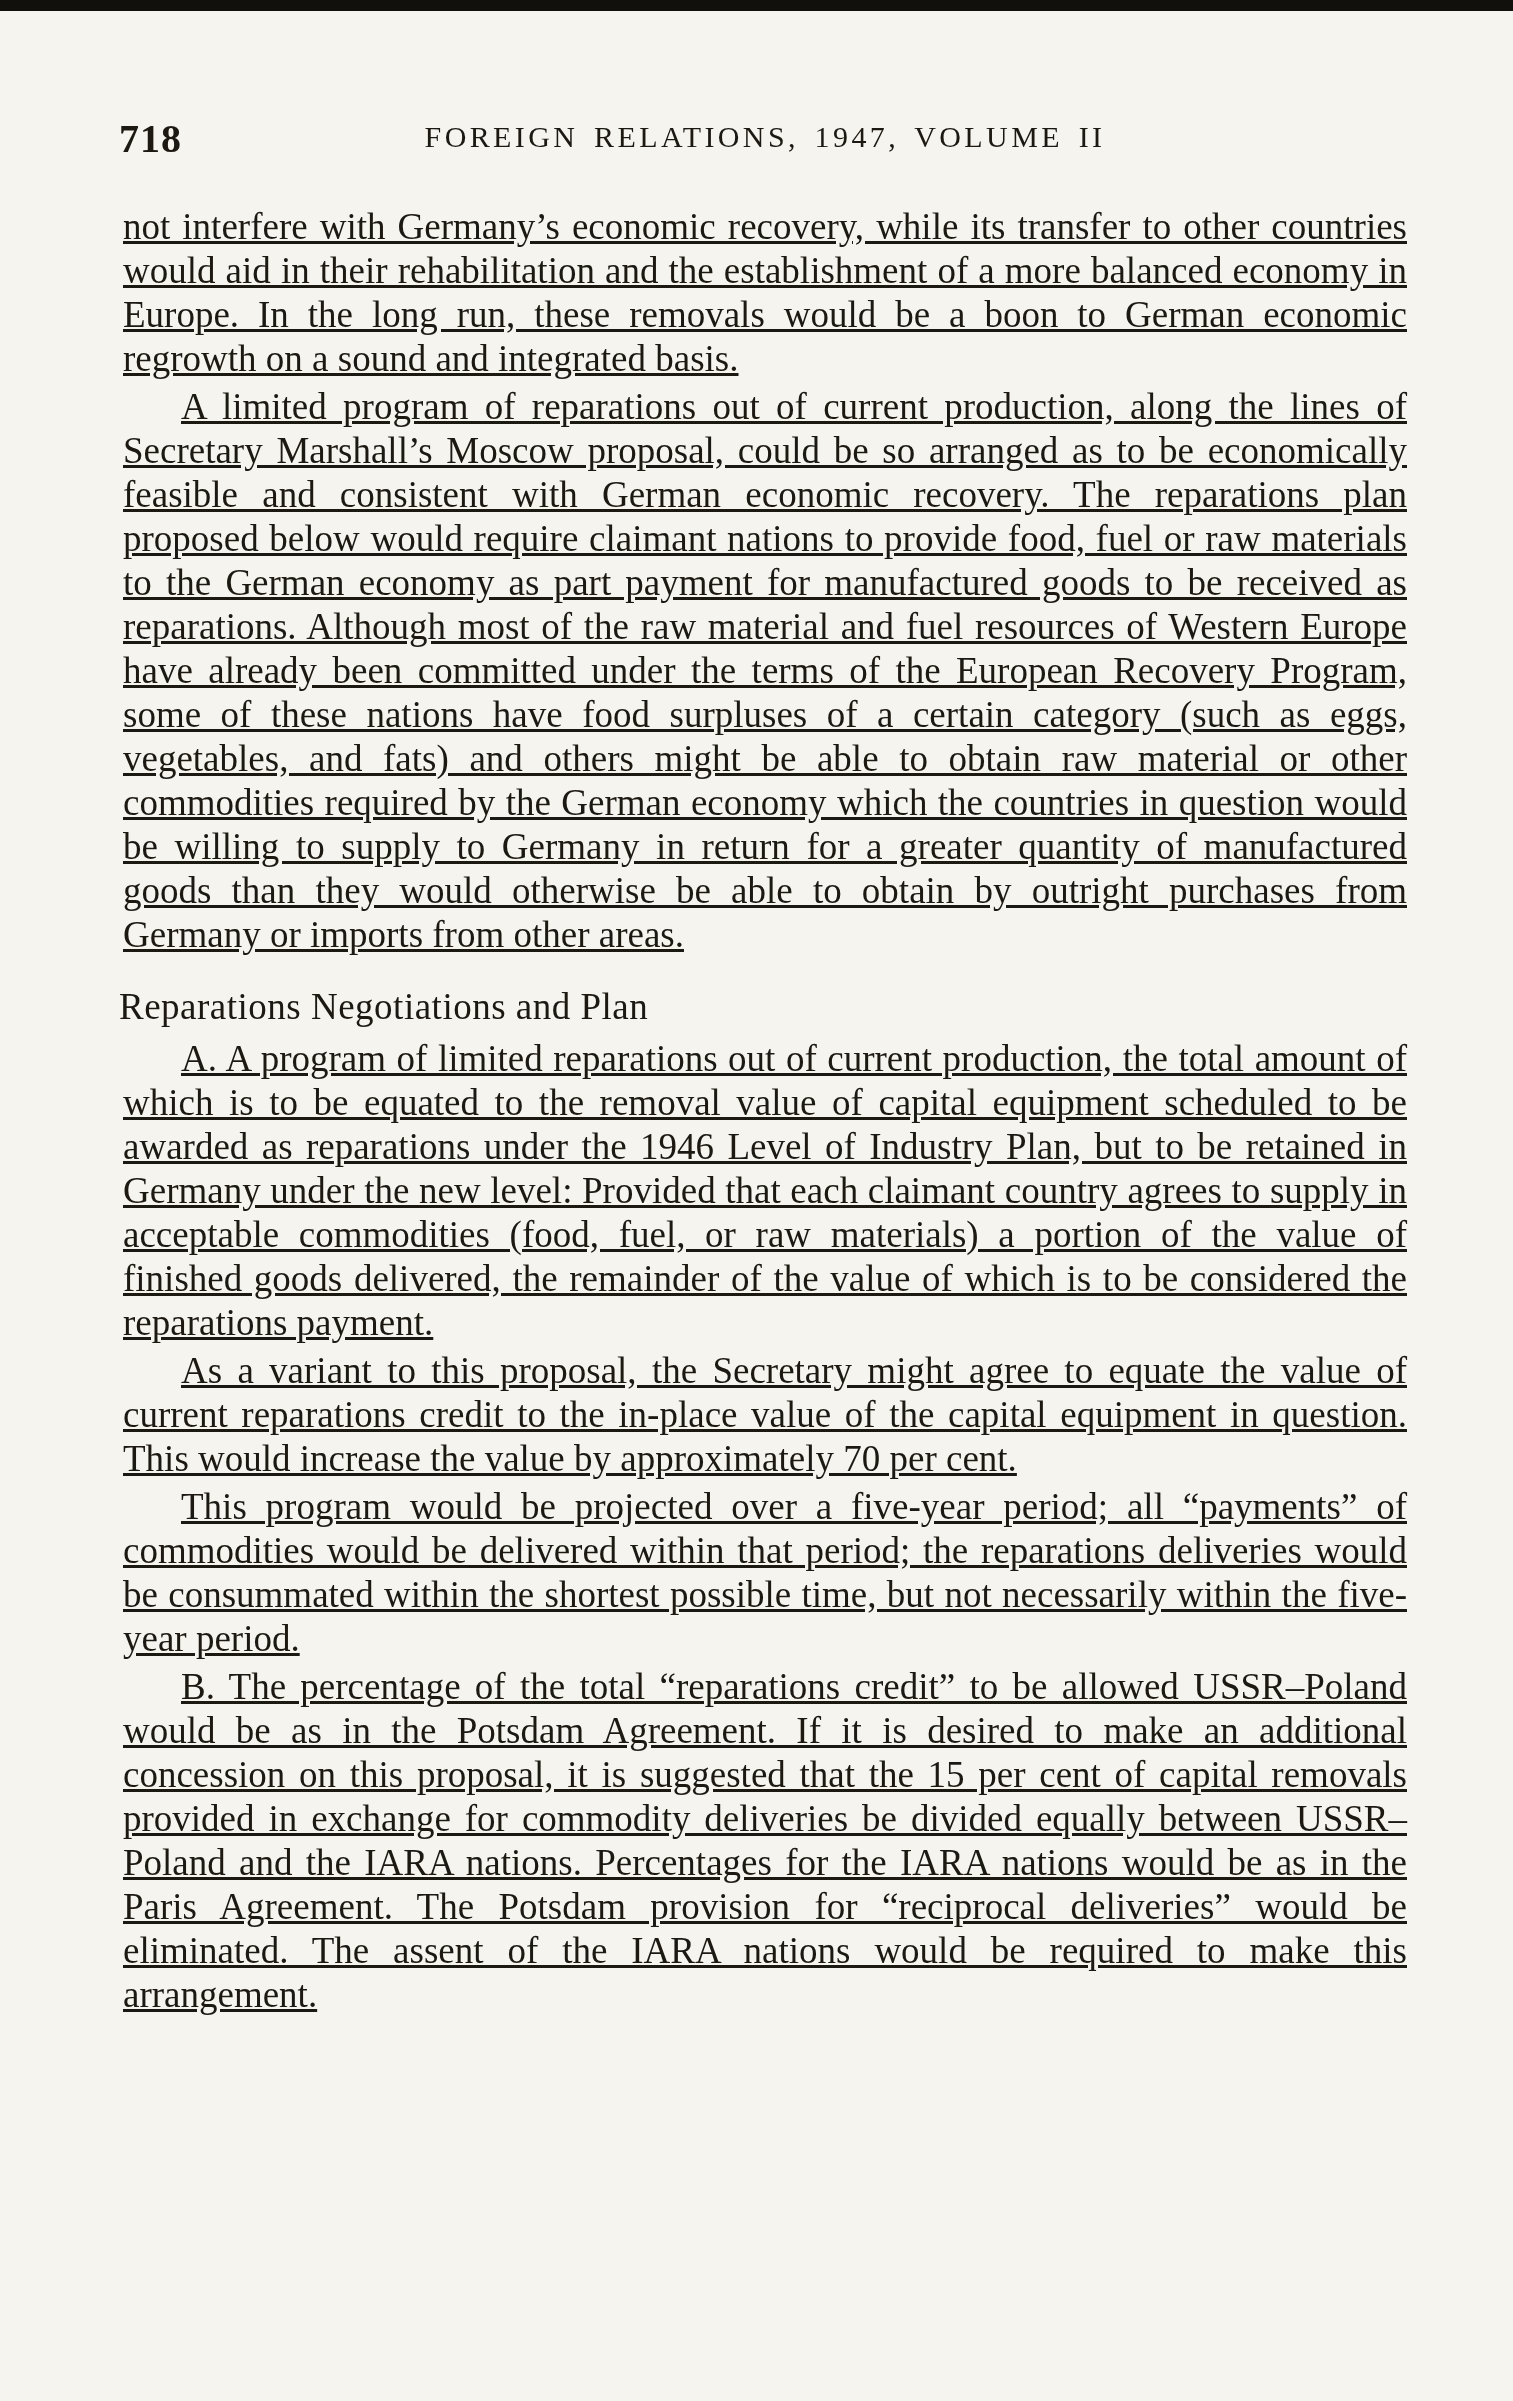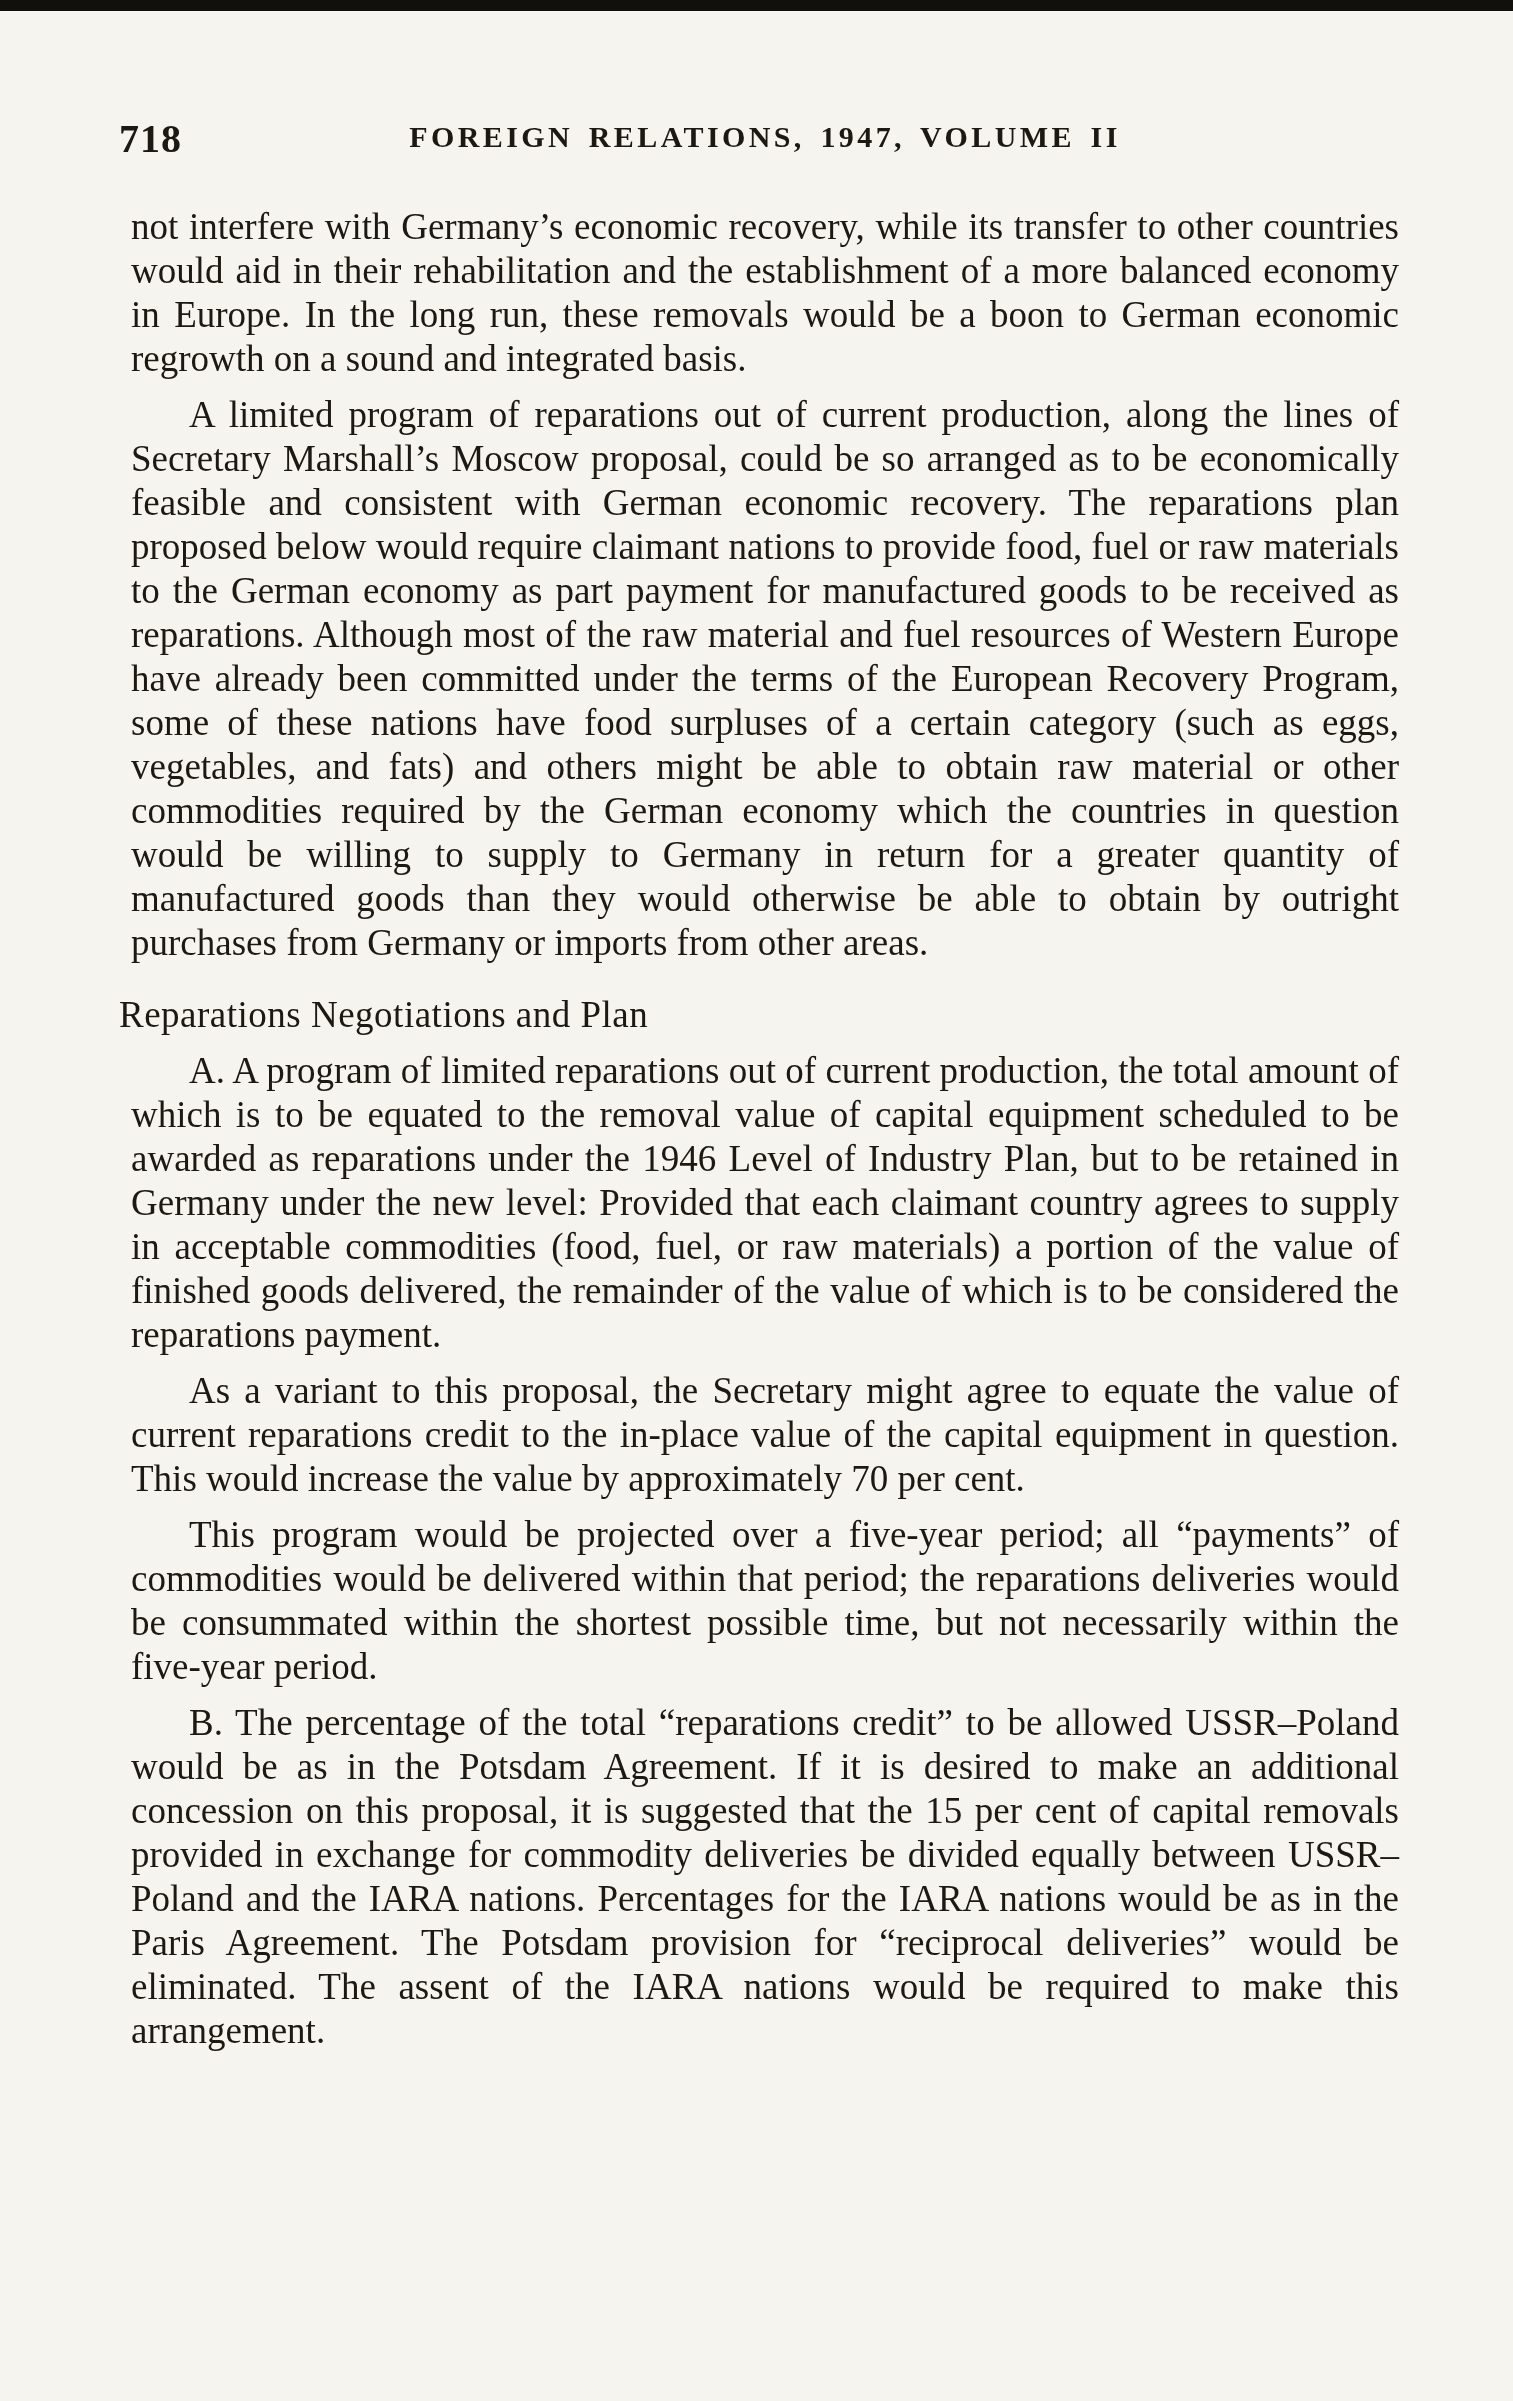--- a/index.html
+++ b/index.html
@@ -43,33 +43,34 @@
     font-weight: bold;
     letter-spacing: 1px;
   }
   .header-title {
     position: absolute;
     left: 0;
     right: 0;
     top: 4.8px;
     text-align: center;
     font-size: 30px;
-    font-weight: bold;
+    font-weight: normal;
     letter-spacing: 3.4px;
     word-spacing: 4.8px;
   }
 
   .text-block {
     font-size: 37px;
     line-height: 44px;
     text-align: justify;
   }
   .para {
-    margin: 12px;
+    margin: 4px;
     text-indent: 58px;
+    text-decoration: underline;
   }
   .para.noindent {
     text-indent: 0;
   }
   .section-heading {
     margin: 28px 0 7.7px 0;
     font-size: 37px;
     font-weight: normal;
     text-align: left;
     letter-spacing: 0.5px;

